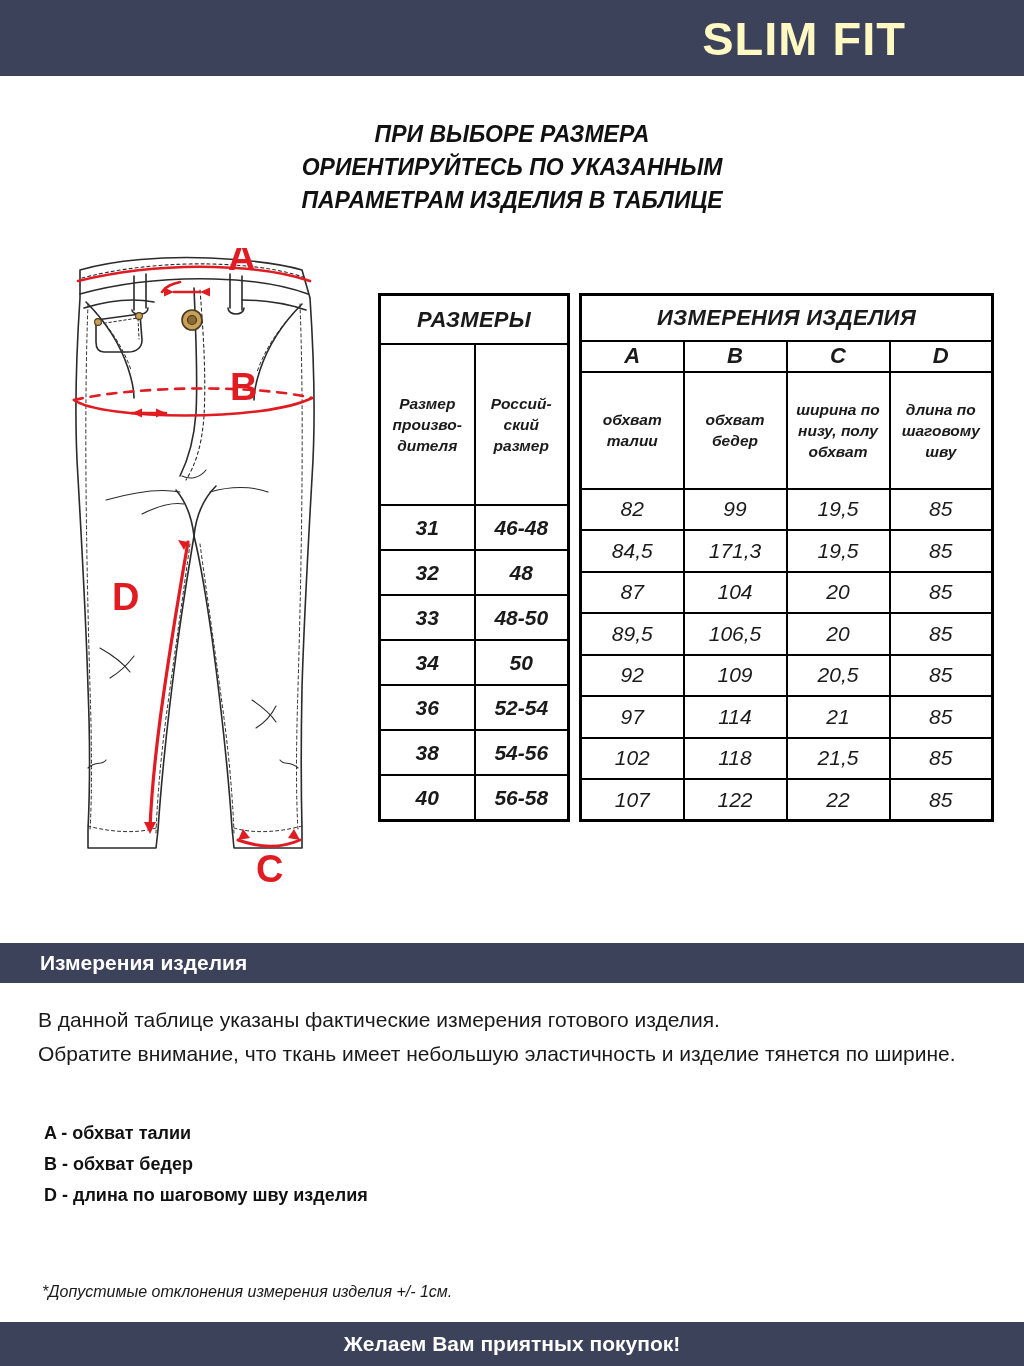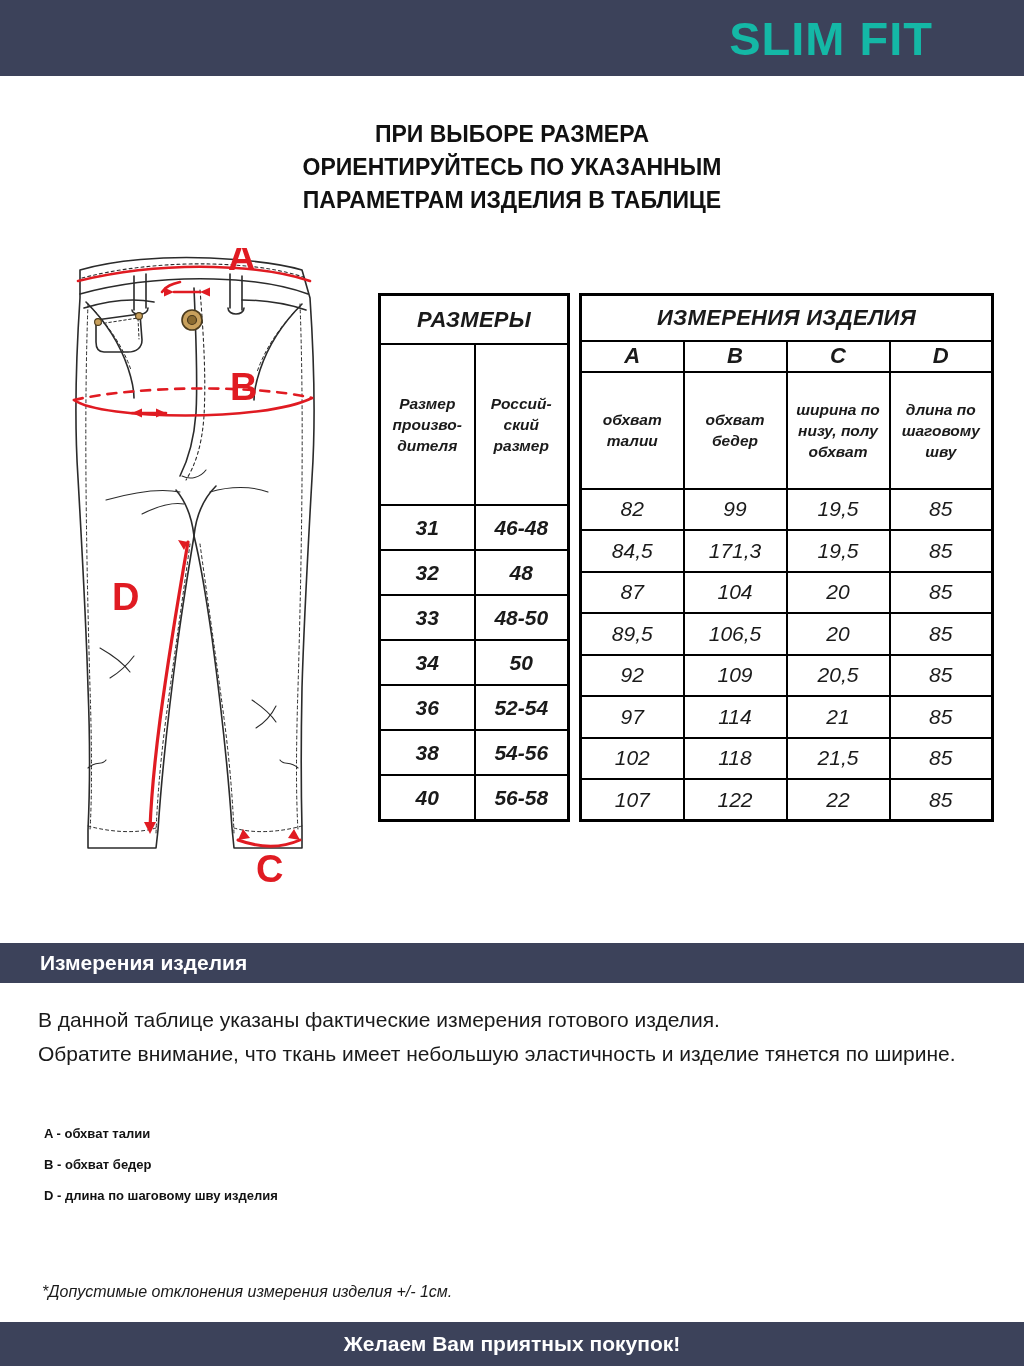--- a/index.html
+++ b/index.html
@@ -13,36 +13,37 @@
   }
   .page { position: relative; width: 1024px; height: 1366px; background:#fff; }
 
   
   .top-banner {
     position: absolute; left: 0; top: 0; width: 1024px; height: 76px;
     background: #3c425a;
     display: flex; align-items: center; justify-content: flex-end;
   }
   .top-banner-title {
-    color: #14b8a6;
+    color: #fef9c3;
     font-size: 47px;
     font-weight: bold;
     letter-spacing: 1px;
-    padding-right: 91px;
+    padding-right: 118px;
     line-height: 1;
   }
 
   
   .intro {
     position: absolute; left: 0; top: 118px; width: 1024px;
     text-align: center;
     font-size: 23px;
     font-weight: bold;
     line-height: 33px;
     color: #111;
+    font-style: italic;
   }
   .intro div { white-space: nowrap; }
 
   
   .illustration {
     position: absolute; left: 14px; top: 248px; width: 352px; height: 640px;
   }
   .illustration svg { display:block; width: 100%; height: 100%; }
 
   
@@ -86,21 +87,21 @@
 
   
   .body-copy {
     position: absolute; left: 38px; top: 1005px; width: 950px;
     font-size: 21px; line-height: 30px; color: #1a1a1a;
   }
   .body-copy p { margin-bottom: 4px; }
 
   .legend {
     position: absolute; left: 44px; top: 1118px; width: 800px;
-    font-size: 13px; font-weight: bold; line-height: 31px; color: #111;
+    font-size: 18px; font-weight: bold; line-height: 31px; color: #111;
   }
   .note {
     position: absolute; left: 42px; top: 1283px; width: 900px;
     font-size: 16px; font-style: italic; color: #1a1a1a;
   }
 
   
   .foot-banner {
     position: absolute; left: 0; bottom: 0; width: 1024px; height: 44px;
     background: #3c425a; display: flex; align-items: center; justify-content: center;

